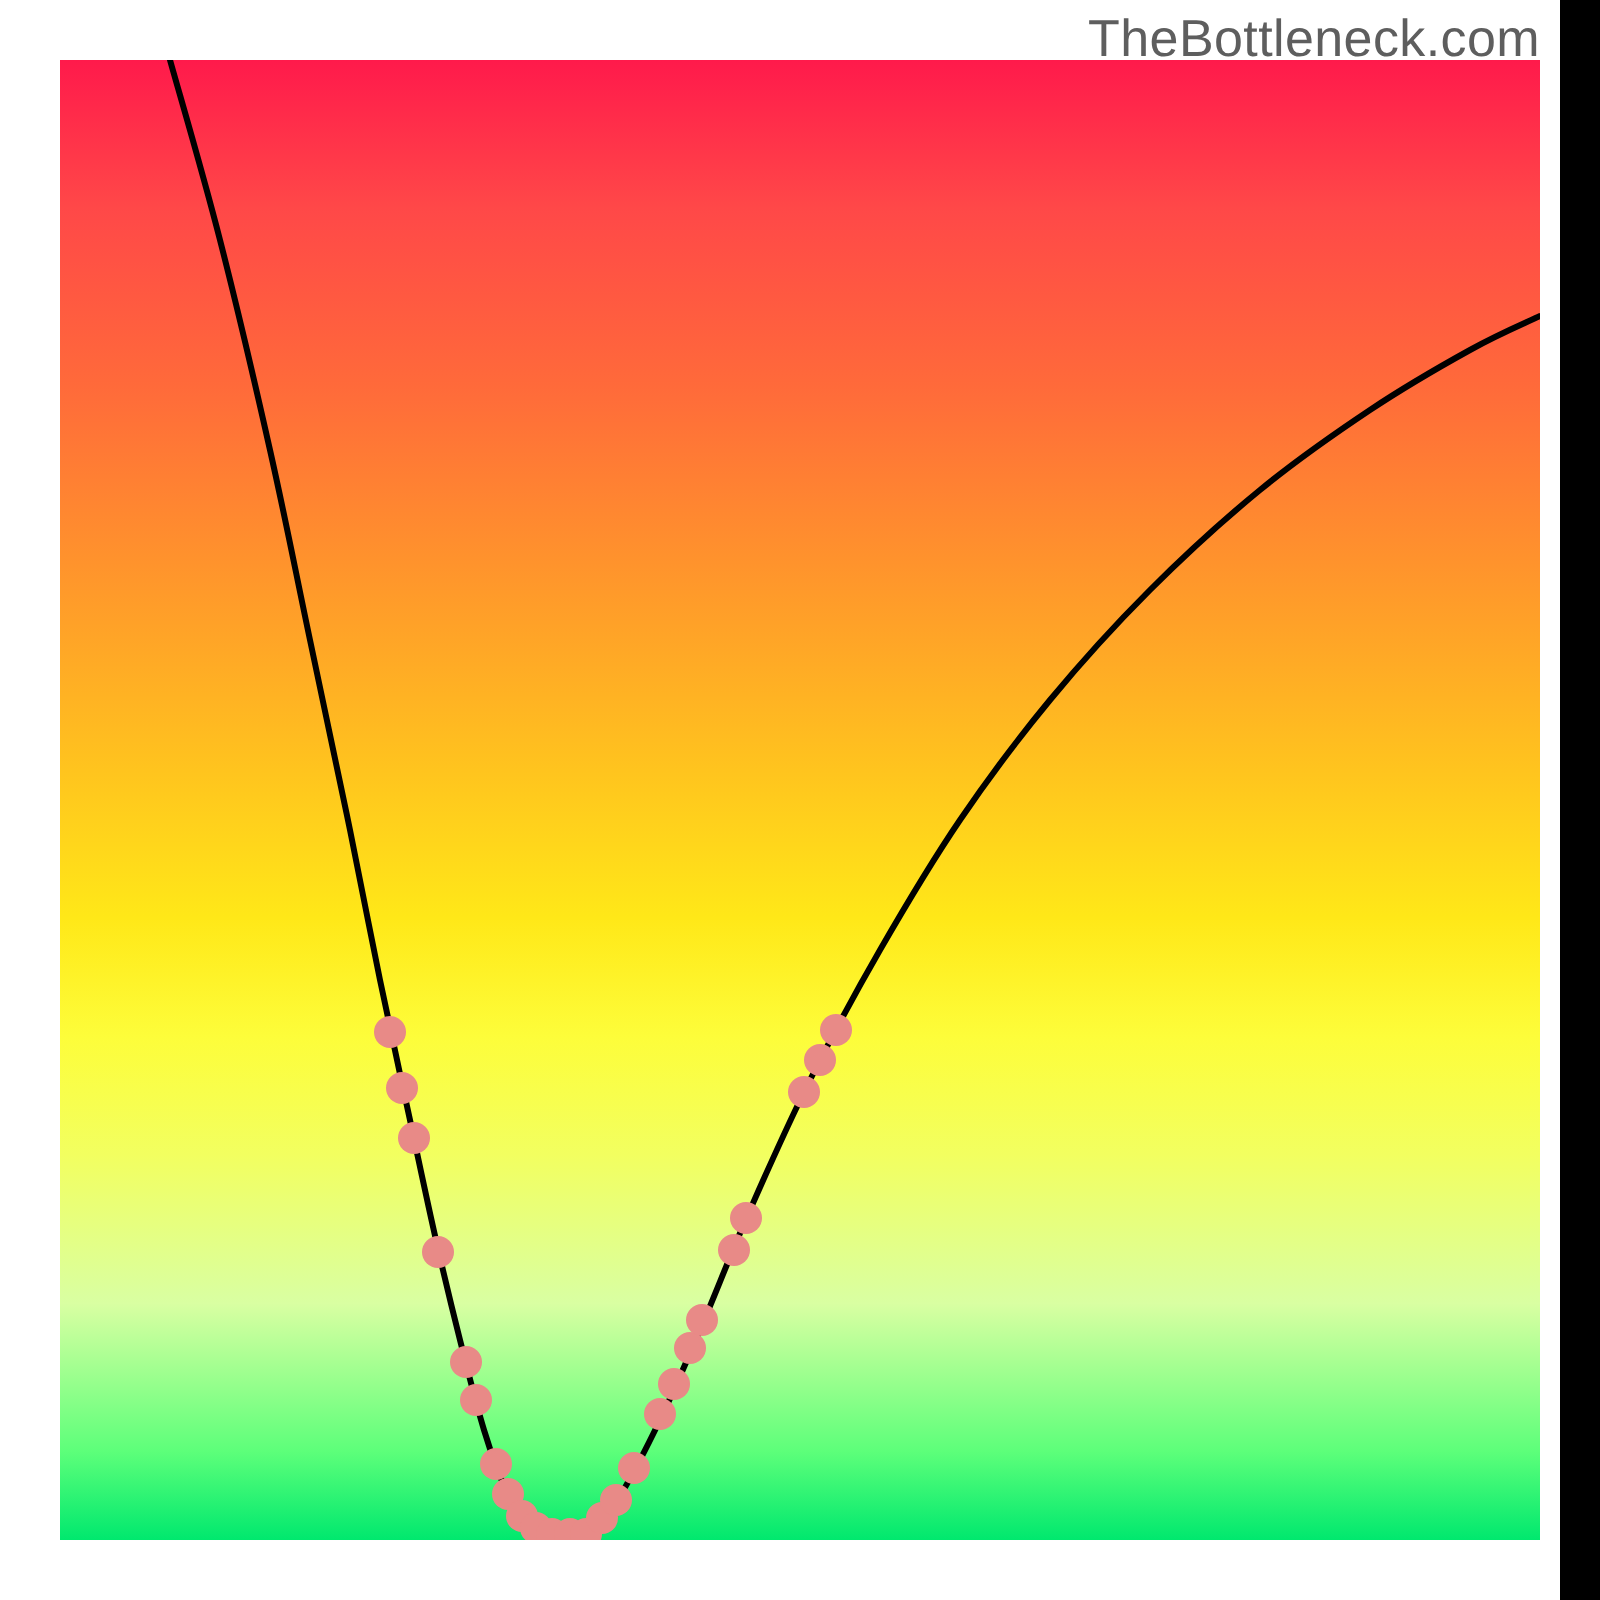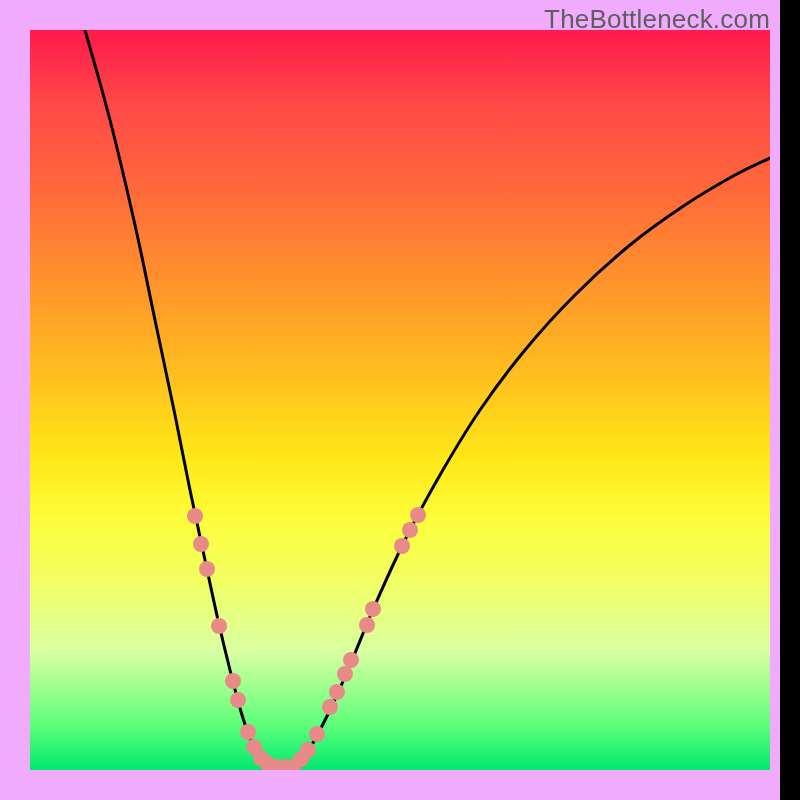--- a/index.html
+++ b/index.html
@@ -8,21 +8,21 @@
     width: 800px;
     height: 800px;
     background: #000;
     font-family: Arial, Helvetica, sans-serif;
     overflow: hidden;
   }
   .frame {
     position: relative;
     width: 780px;
     height: 800px;
-    background: #f0abfc;
+    background: #ffffff;
   }
   .watermark {
     position: absolute;
     top: 4px;
     right: 10px;
     font-size: 26px;
     font-weight: 400;
     color: #5e5e5e;
     letter-spacing: 0.2px;
     z-index: 5;

